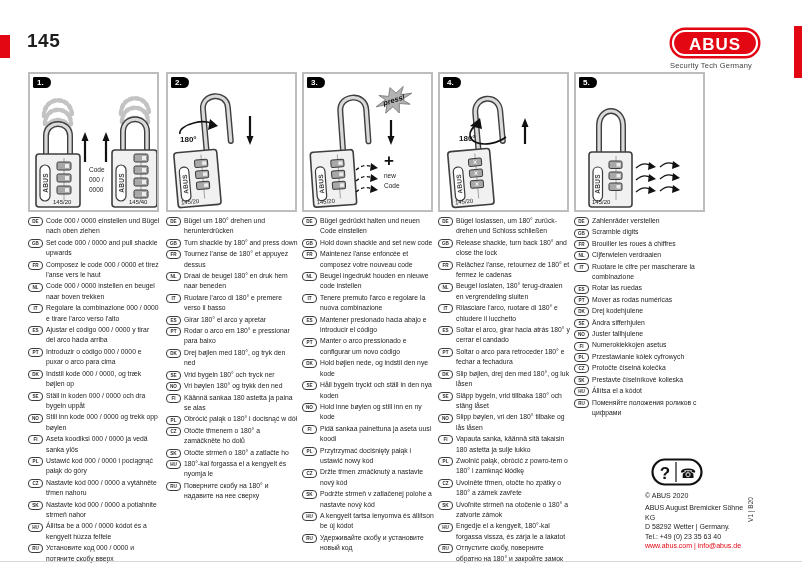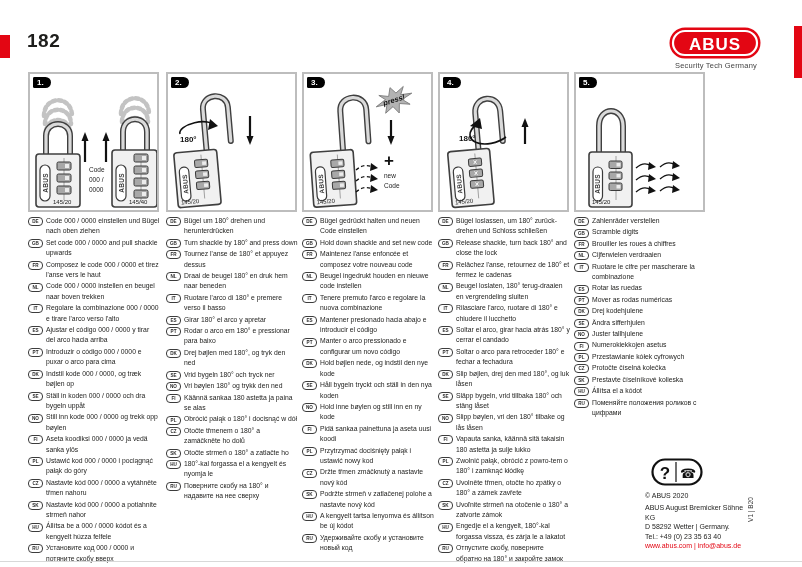--- a/index.html
+++ b/index.html
@@ -4,21 +4,21 @@
 <style>
   html,body{margin:0;padding:0;background:#e8e8e8;}
   .page{position:relative;width:802px;height:567px;background:#ffffff;
         font-family:"Liberation Sans", sans-serif;color:#1d1d1b;overflow:hidden;}
 
   
   .red-tab-left{position:absolute;left:0;top:35px;width:10px;height:23px;background:#e30613;}
   .red-tab-right{position:absolute;left:794px;top:26px;width:8px;height:52px;background:#e30613;}
   .page-number{position:absolute;left:27px;top:30px;font-size:19px;font-weight:bold;color:#1d1d1b;letter-spacing:0.5px;}
   .abus-logo{position:absolute;left:668px;top:26px;width:94px;height:34px;}
-  .brand-tagline{position:absolute;left:670px;top:61px;width:92px;text-align:center;
+  .brand-tagline{position:absolute;left:670px;top:61px;width:92px;text-align:left;
                  font-size:7.5px;color:#444;letter-spacing:0.2px;}
 
   
   .panel{position:absolute;top:72px;width:131px;height:140px;background:#fff;
          border:2px solid #bdbdbd;box-sizing:border-box;}
   .panel svg{position:absolute;left:0;top:0;}
   .p1{left:28px;} .p2{left:166px;} .p3{left:302px;} .p4{left:438px;} .p5{left:574px;}
   .step-badge{position:absolute;left:3px;top:3px;z-index:2;background:#000;color:#fff;
               font-size:8px;font-weight:bold;line-height:11px;padding:0 7px 0 4px;
               border-radius:2px 8px 8px 2px;}
@@ -62,21 +62,21 @@
   .version-tag{position:absolute;left:738px;top:506px;font-size:6.5px;color:#3c3c3c;
                transform:rotate(-90deg);transform-origin:center;white-space:nowrap;}
   .bottom-line{position:absolute;left:0;top:561px;width:802px;height:1px;background:#d8d8d8;}
 </style>
 </head>
 <body>
 
 <div class="page">
 
   <div class="red-tab-left"></div>
-  <div class="page-number">182</div>
+  <div class="page-number">145</div>
   <div class="abus-logo">
     <svg width="94" height="34" viewBox="0 0 94 34">
       <rect x="1.5" y="1.5" width="91" height="31" rx="15.5" fill="#e30613"></rect>
       <rect x="5" y="5" width="84" height="24" rx="12" fill="none" stroke="#ffffff" stroke-width="2.2"></rect>
       <text x="47" y="24" text-anchor="middle" font-size="17" font-weight="bold" fill="#ffffff" letter-spacing="1">ABUS</text>
     </svg>
   </div>
   <div class="brand-tagline">Security Tech Germany</div>
   <div class="red-tab-right"></div>
 

